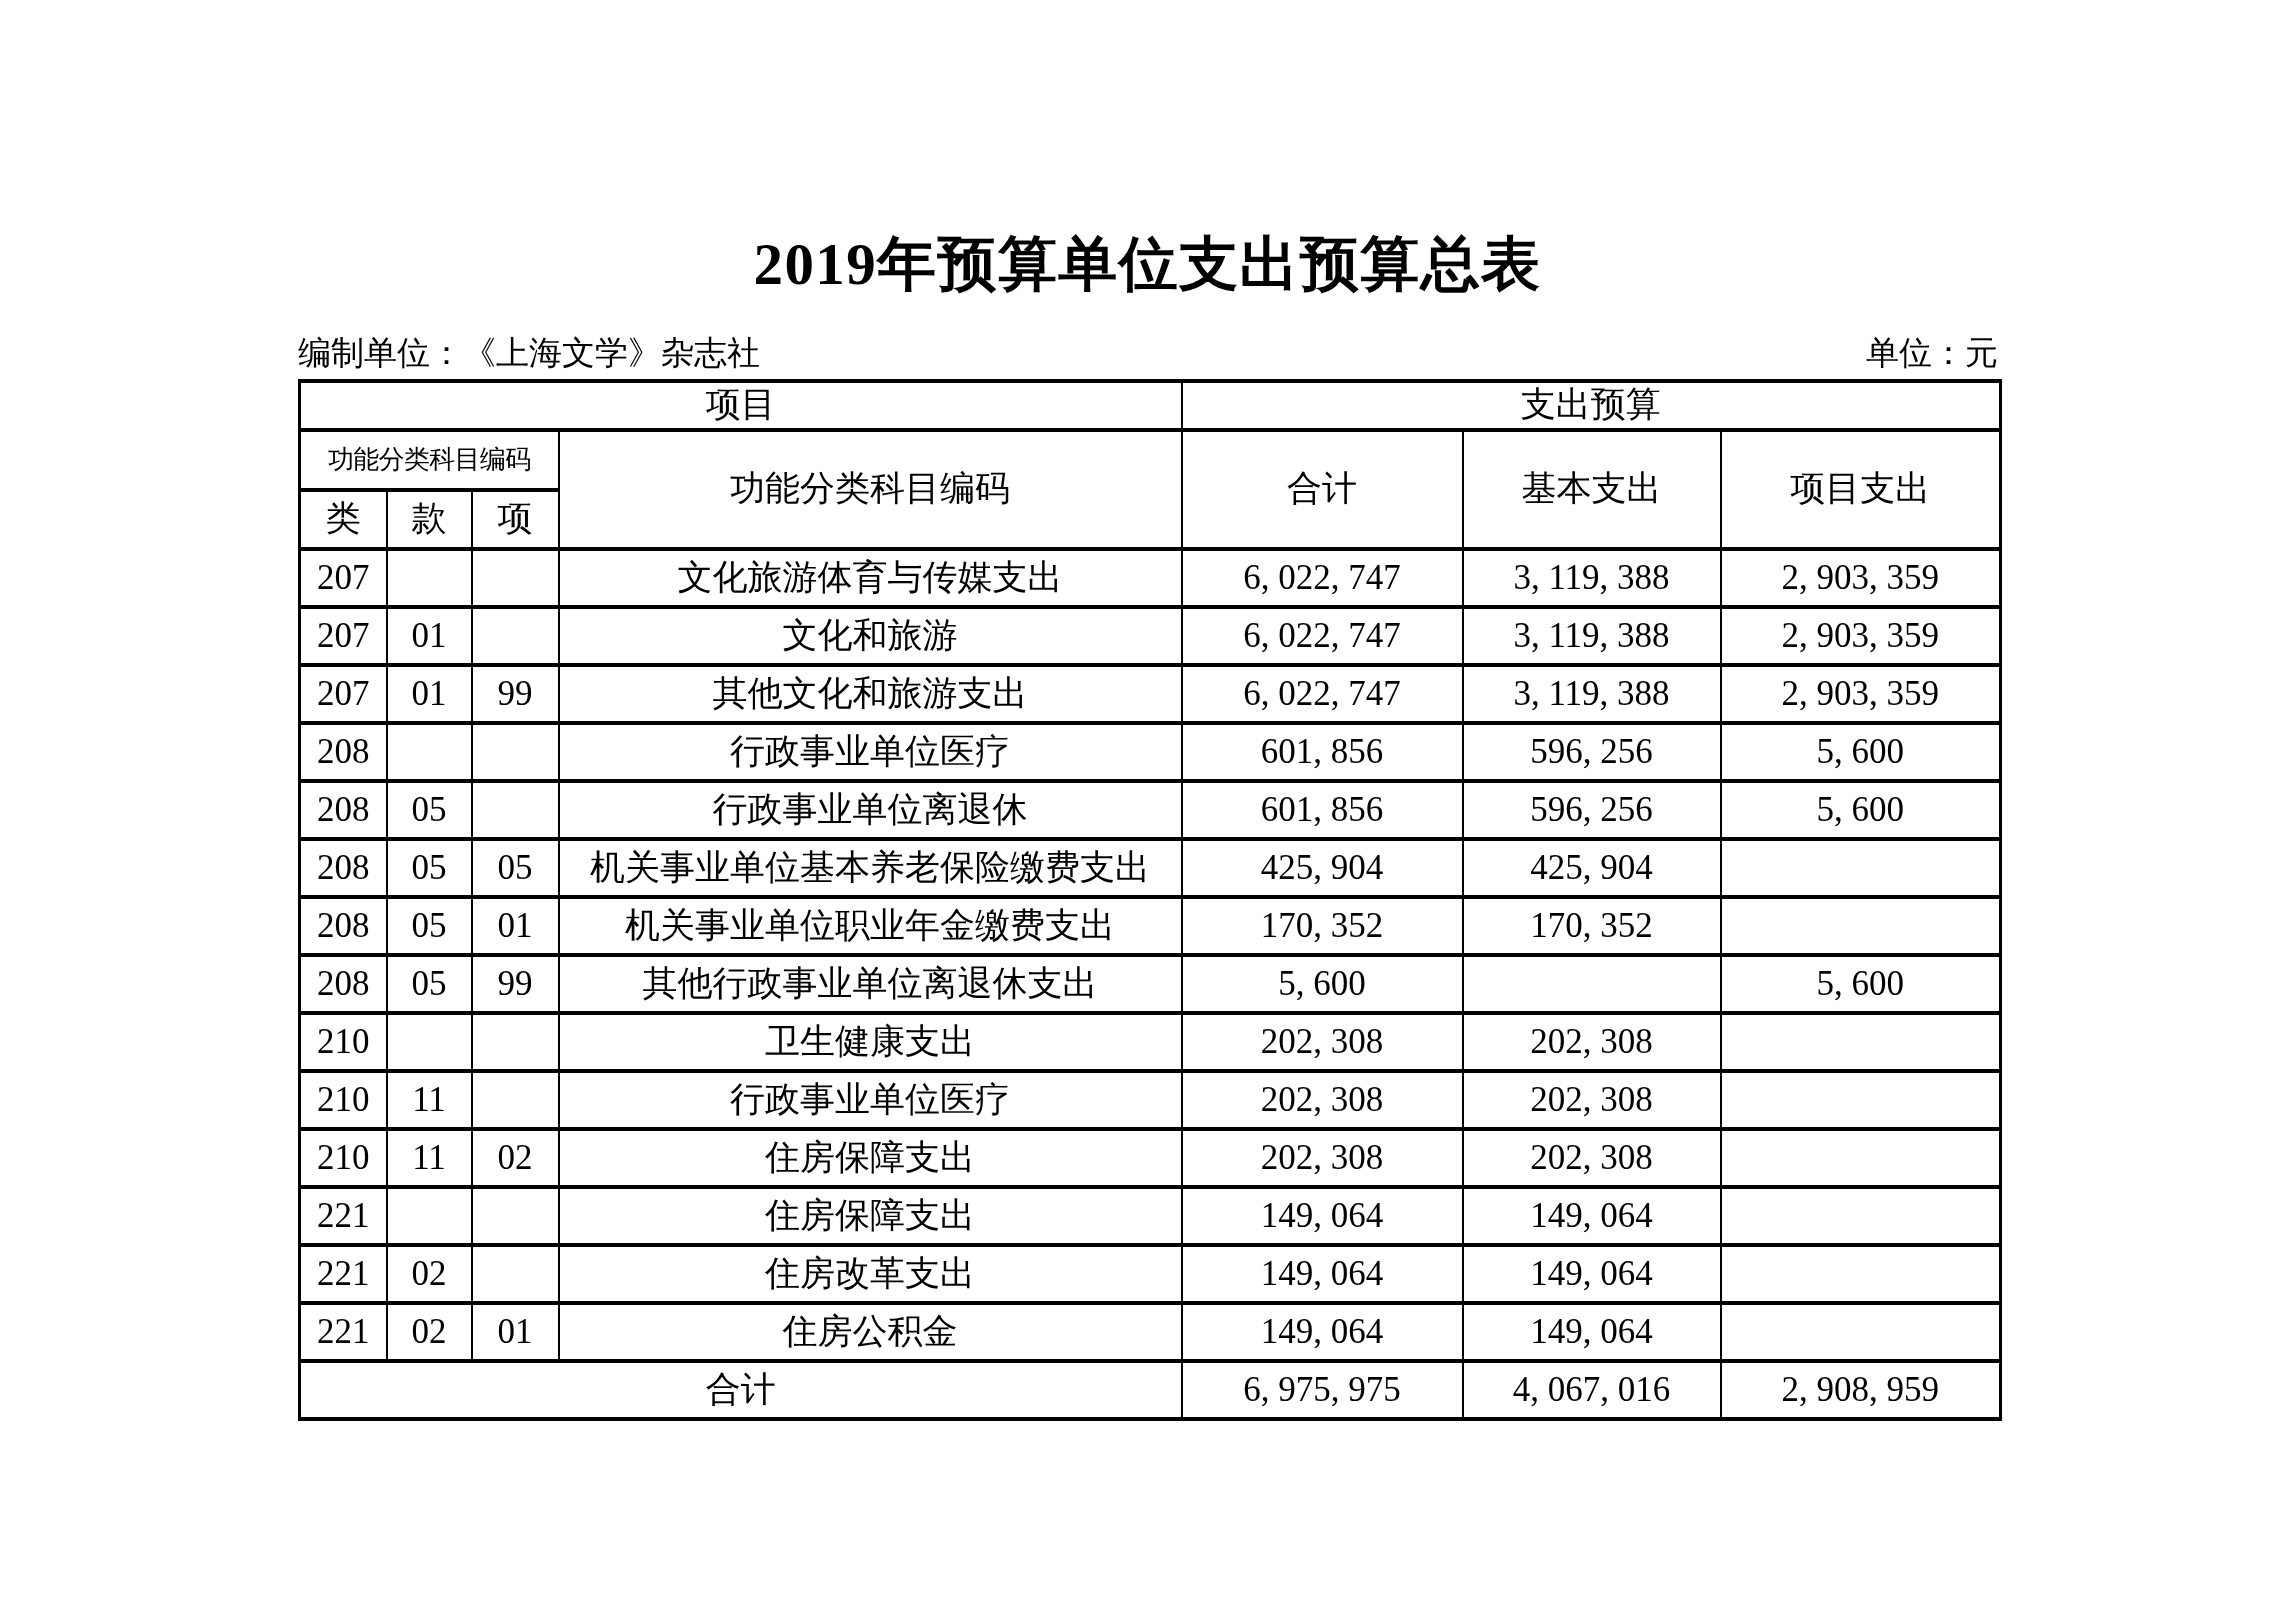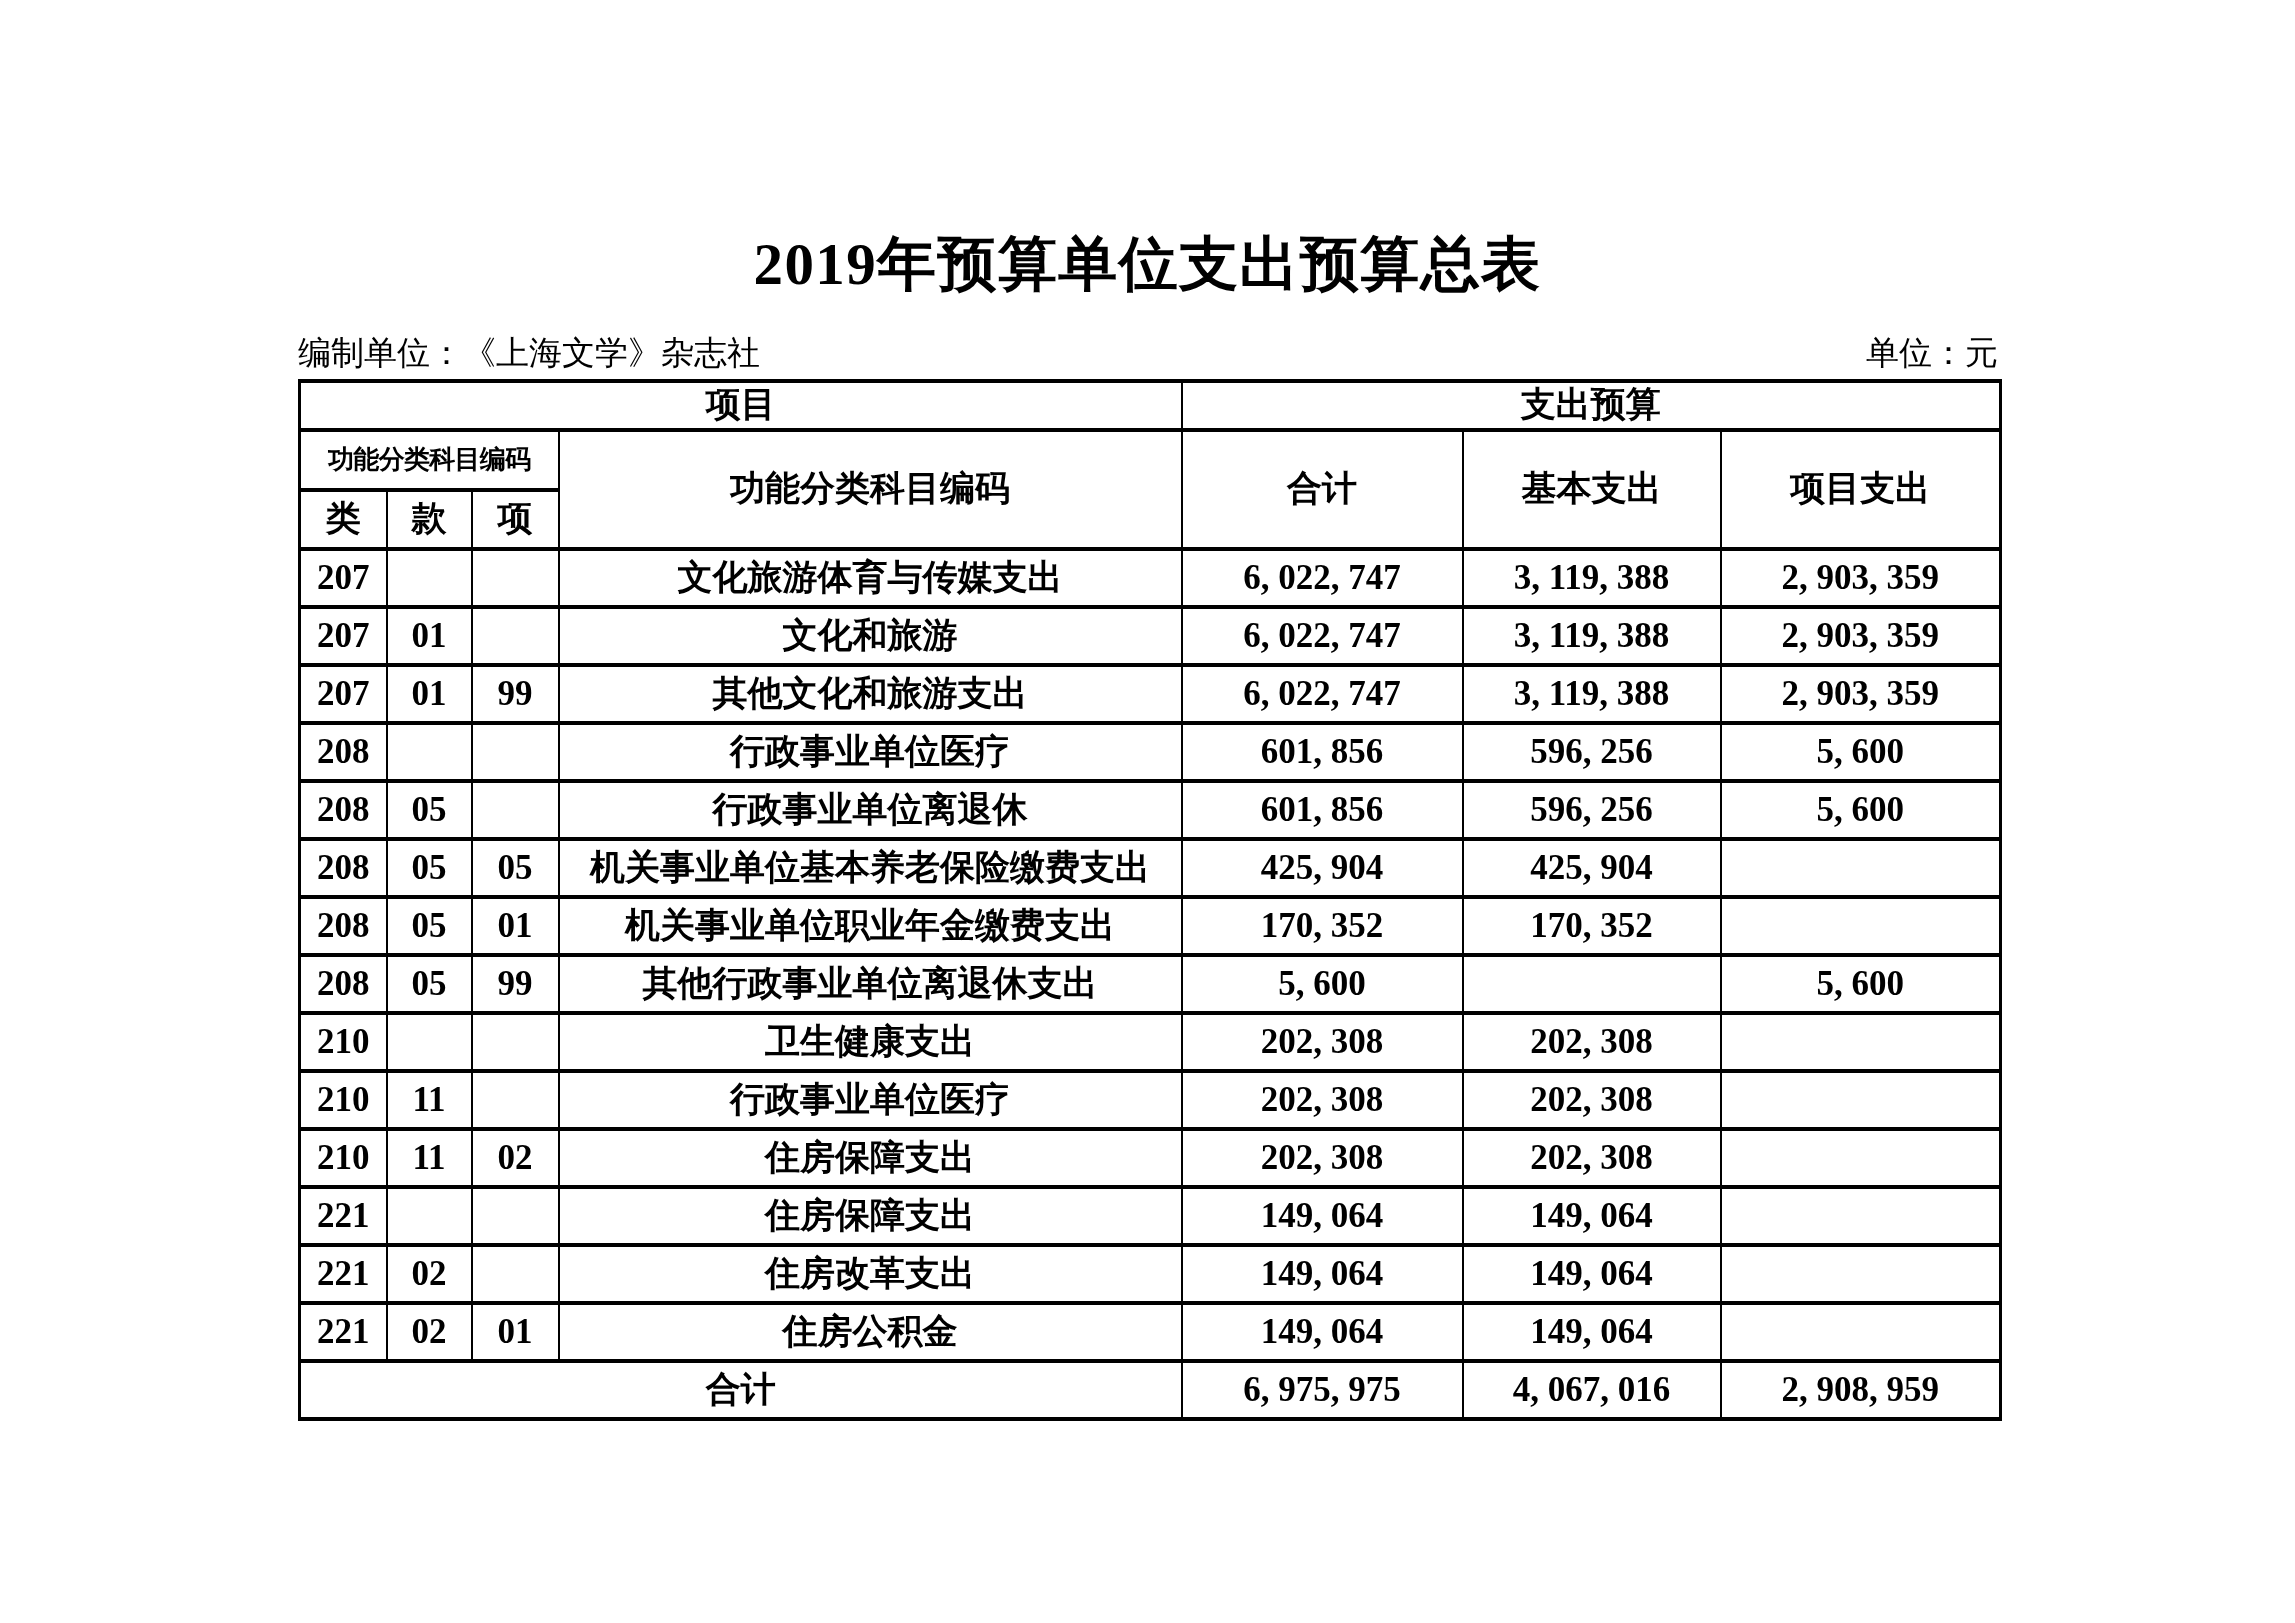--- a/index.html
+++ b/index.html
@@ -44,21 +44,20 @@
   }
   table.budget-table {
     position: absolute;
     top: 379px;
     left: 298px;
     width: 1700px;
     border-collapse: collapse;
     table-layout: fixed;
     font-size: 35px;
     border: 3.4px solid #000;
-    font-weight: bold;
   }
   table.budget-table td {
     border-left: 2px solid #000;
     border-right: 2px solid #000;
     border-top: 4.1px solid #000;
     border-bottom: 4.1px solid #000;
     padding: 0;
     text-align: center;
     vertical-align: middle;
     overflow: hidden;

